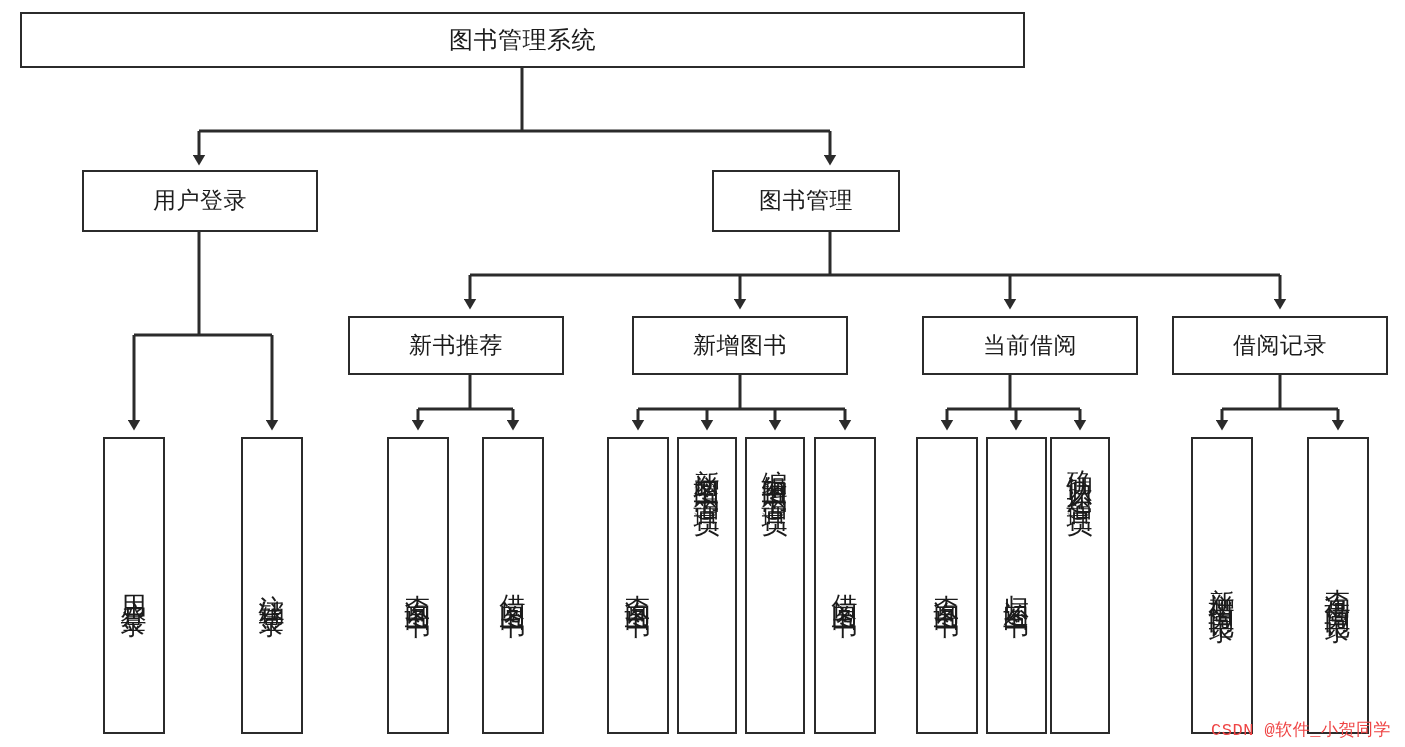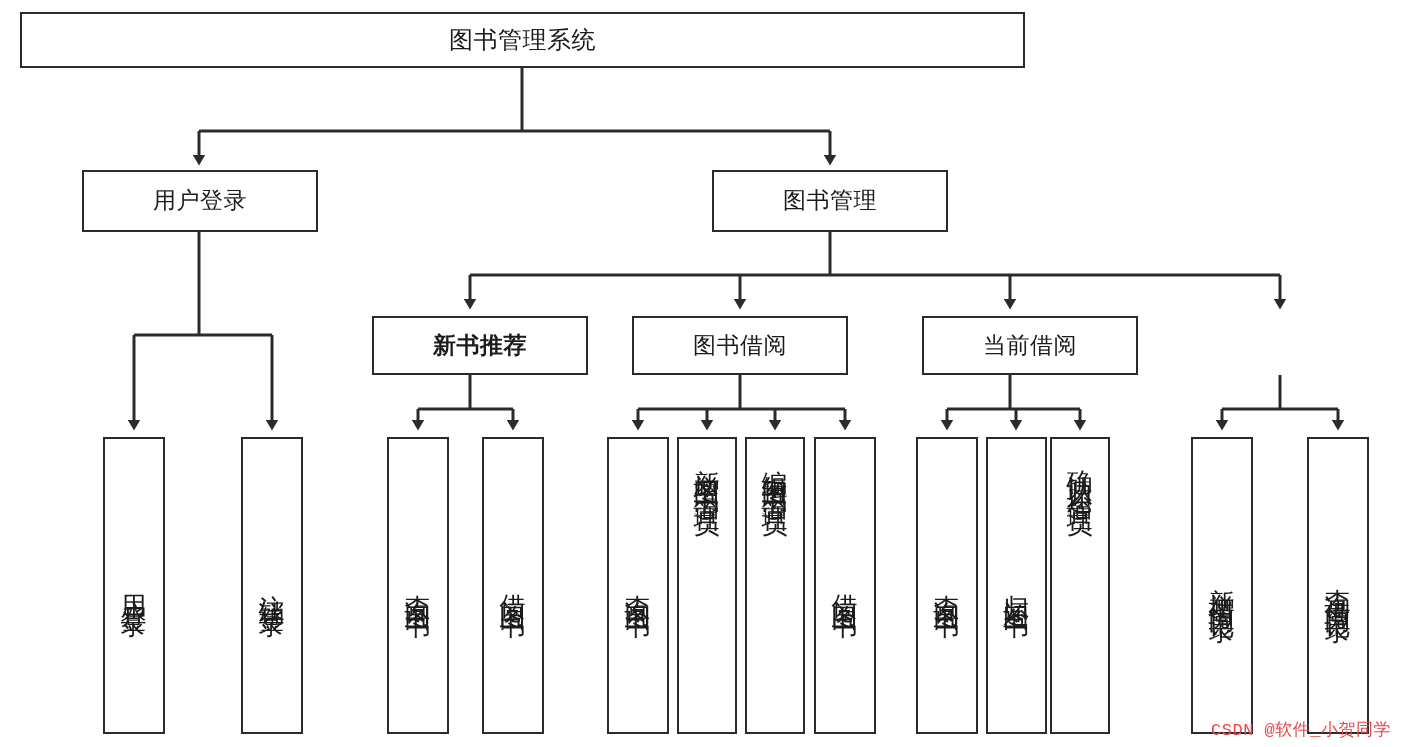--- a/index.html
+++ b/index.html
@@ -126,36 +126,39 @@
   </svg>
 
   <div class="node h root" style="left:20px;top:12px;width:1005px;height:56px;">
     <span class="lbl">图书管理系统</span>
   </div>
 
   <div class="node h" style="left:82px;top:170px;width:236px;height:62px;">
     <span class="lbl">用户登录</span>
   </div>
 
-  <div class="node h" style="left:712px;top:170px;width:236px;height:62px;">
+  <div class="node h" style="left:712px;top:170px;width:188px;height:62px;">
     <span class="lbl">图书管理</span>
   </div>
 
-  <div class="node h" style="left:372px;top:316px;width:216px;height:59px;font-weight:bold;">
+  <div class="node h" style="left:348px;top:316px;width:216px;height:59px;">
     <span class="lbl">新书推荐</span>
   </div>
 
   <div class="node h" style="left:632px;top:316px;width:216px;height:59px;">
-    <span class="lbl">图书借阅</span>
+    <span class="lbl">新增图书</span>
   </div>
 
   <div class="node h" style="left:922px;top:316px;width:216px;height:59px;">
     <span class="lbl">当前借阅</span>
   </div>
 
+  <div class="node h" style="left:1172px;top:316px;width:216px;height:59px;">
+    <span class="lbl">借阅记录</span>
+  </div>
 
   <div class="node v center" style="left:103px;top:437px;width:62px;height:297px;">
     <span class="lbl">用户登录</span>
   </div>
 
   <div class="node v center" style="left:241px;top:437px;width:62px;height:297px;">
     <span class="lbl">注销登录</span>
   </div>
 
   <div class="node v center" style="left:387px;top:437px;width:62px;height:297px;">

